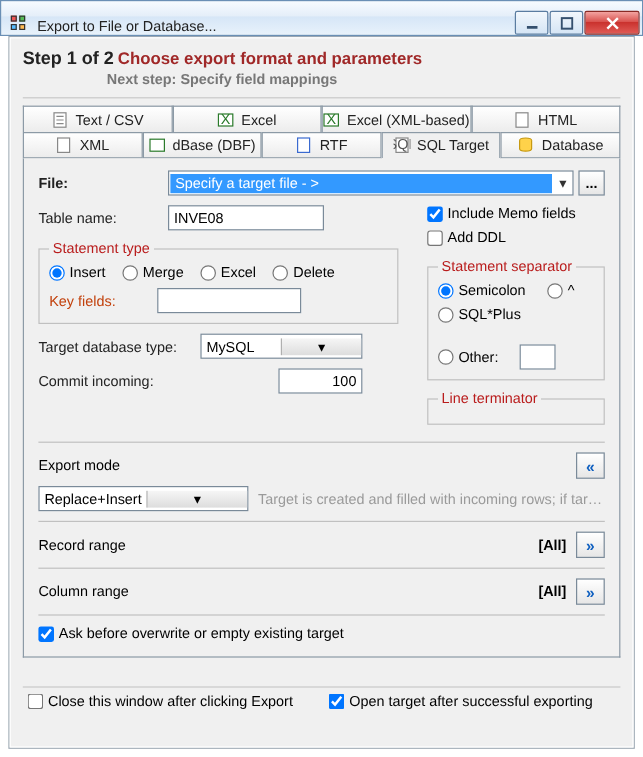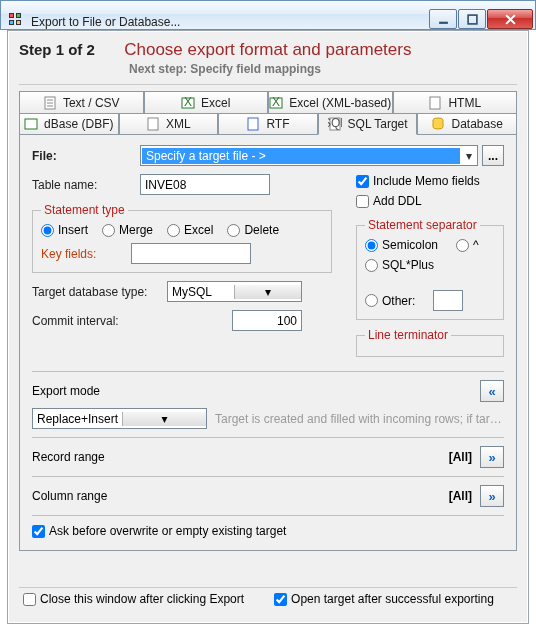--- a/index.html
+++ b/index.html
@@ -18,22 +18,22 @@
 .winbtns { display: flex; gap: 1px; }
 .winbtn { width: 28px; height: 20px; border: 1px solid #5a7ca0; border-radius: 2px; display: flex; align-items: center; justify-content: center; background: linear-gradient(#f2f7fc,#d5e5f5); color:#35506e; }
 .winbtn.close { width: 46px; background: linear-gradient(#f3a3a0,#d9534f 45%,#c9302c 46%,#e05b56); color:#fff; border-color:#8a2a25; }
 .winbtn svg { width:11px; height:11px; }
 
 
 .client { position:absolute; left:7px; top:30px; right:7px; bottom:7px; border:1px solid #9aa7b2; background:#f0f0f0; padding:0; }
 .inner { border:1px solid #fff; height:100%; padding:8px 10px 6px 10px; display:flex; flex-direction:column; }
 
 .hdr-step { font-size:15px; font-weight:bold; color:#222; }
-.hdr-title { font-size:17px; font-weight:normal; color:#a02828; margin-left:26px; }
-.hdr-sub { color:#777; font-weight:bold; margin-left:110px; margin-top:2px; }
+.hdr-title { font-size:14px; font-weight:bold; color:#a02828; }
+.hdr-sub { color:#777; font-weight:bold; margin-left:70px; margin-top:2px; }
 hr.sep { border:none; border-top:1px solid #c9c9c9; margin:8px 0 4px 0; }
 
 
 .tabs { margin-top:2px; }
 .tabrow { display:flex; height:22px; }
 .tab { flex:1 1 0; border:1px solid #8c9aa6; background:linear-gradient(#fff,#ececec); display:flex; align-items:center; justify-content:center; gap:6px; color:#222; border-bottom:1px solid #8c9aa6; }
 .tabrow.top .tab { border-bottom:none; }
 .tab.active { background:#f0f0f0; border-bottom:1px solid #f0f0f0; position:relative; z-index:1; }
 .tabicon { width:14px; height:14px; display:inline-block; }
 
@@ -72,21 +72,21 @@
 
 .range-row { display:flex; align-items:center; gap:8px; }
 .range-row .rtitle { width:100px; }
 .range-row .rval { font-weight:bold; }
 .range-row .desc { flex:1; color:#9a9a9a; white-space:nowrap; overflow:hidden; text-overflow:ellipsis; }
 
 .squarebtn { width:24px; height:22px; border:1px solid #7a8a99; background:linear-gradient(#fff,#e6e6e6); display:flex; align-items:center; justify-content:center; color:#1060c0; font-weight:bold; font-size:13px; }
 
 
 .footer { margin-top:auto; padding-top:6px; }
-.footrow { display:flex; align-items:center; gap:30px; margin-bottom:10px; padding-left:4px; }
+.footrow { display:flex; align-items:center; gap:30px; margin-bottom:25px; padding-left:4px; }
 </style>
 </head>
 <body>
 
 <div class="titlebar">
   <span class="appicon">
     <span class="sq s1"></span>
       <span class="sq s2"></span>
       <span class="sq s3"></span>
       <span class="sq s4"></span>
@@ -150,29 +150,29 @@
       <div class="tab">
             <svg class="tabicon" viewBox="0 0 14 14">
               <rect x="2" y="1" width="10" height="12" fill="#fff" stroke="#888"></rect>
             </svg>
             <span>HTML</span>
           </div>
     </div>
     <div class="tabrow">
       <div class="tab">
             <svg class="tabicon" viewBox="0 0 14 14">
+              <rect x="2" y="1" width="10" height="12" fill="#fff" stroke="#888"></rect>
+            </svg>
+            <span>XML</span>
+          </div>
+      <div class="tab">
+            <svg class="tabicon" viewBox="0 0 14 14">
               <rect x="1" y="2" width="12" height="10" fill="#fff" stroke="#2a7a2a"></rect>
             </svg>
             <span>dBase (DBF)</span>
-          </div>
-      <div class="tab">
-            <svg class="tabicon" viewBox="0 0 14 14">
-              <rect x="2" y="1" width="10" height="12" fill="#fff" stroke="#888"></rect>
-            </svg>
-            <span>XML</span>
           </div>
       <div class="tab">
             <svg class="tabicon" viewBox="0 0 14 14">
               <rect x="2" y="1" width="10" height="12" fill="#fff" stroke="#3a6ad0"></rect>
             </svg>
             <span>RTF</span>
           </div>
       <div class="tab active">
             <svg class="tabicon" viewBox="0 0 14 14">
               <rect x="2" y="1" width="10" height="12" fill="#fff" stroke="#888"></rect>
@@ -235,21 +235,21 @@
         </fieldset>
 
         <div class="row">
           <span class="lbl" style="width:135px">Target database type:</span>
           <div class="select" style="width:135px">
             <span>MySQL</span>
                 <span class="arrow">▾</span>
           </div>
         </div>
         <div class="row">
-          <span class="lbl" style="width:135px">Commit interval:</span>
+          <span class="lbl" style="width:135px">Commit incoming:</span>
           <div style="width:135px; display:flex; justify-content:flex-end">
                 <input type="text" class="tb small" value="100" style="">
               </div>
         </div>
       </div>
 
       <div class="rightcol">
         <label class="ck" style="margin-bottom:6px; display:flex">
               <input type="checkbox" checked="" style="">
               <span>Include Memo fields</span>

